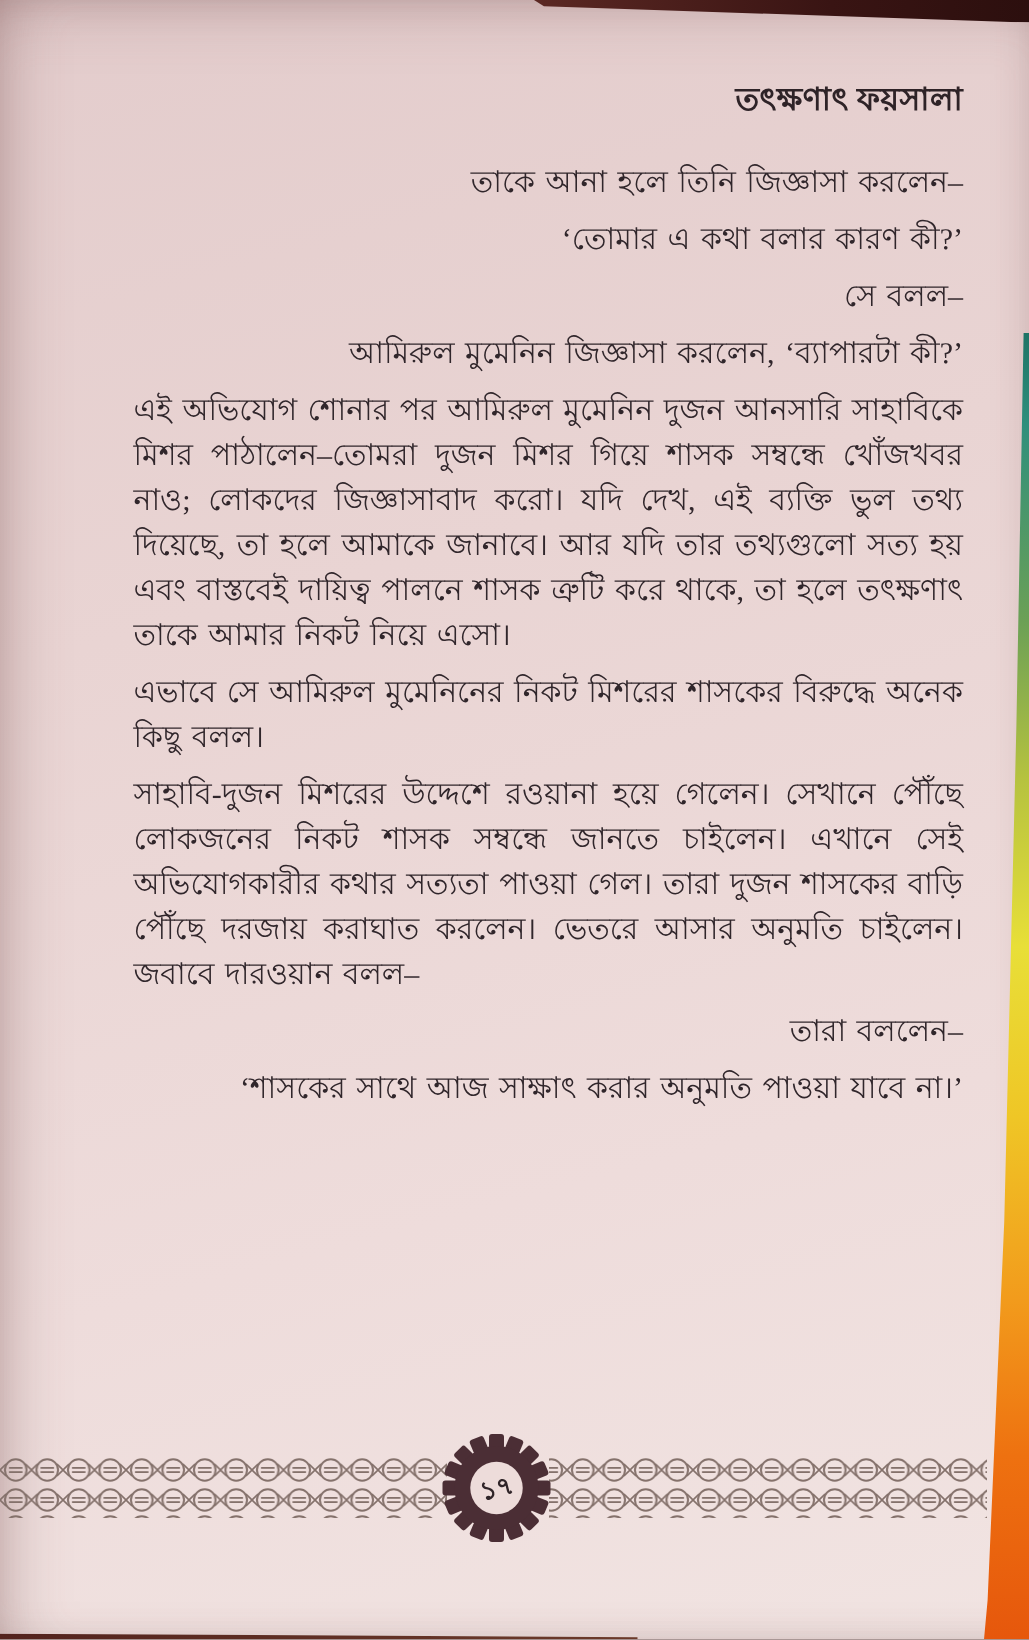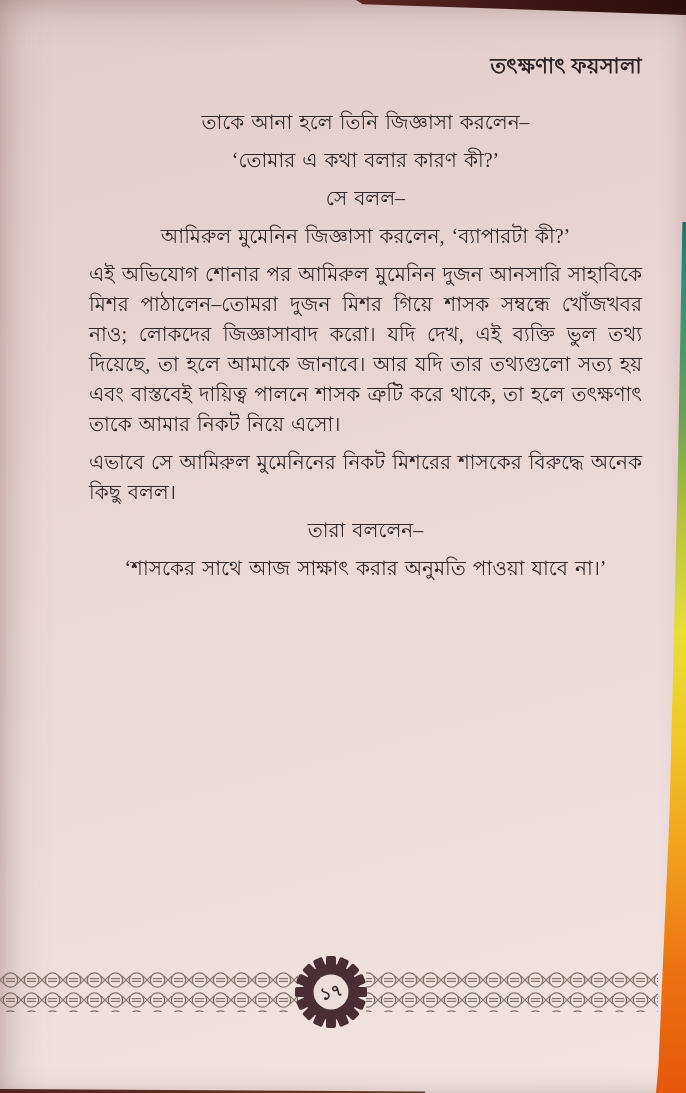--- a/index.html
+++ b/index.html
@@ -54,21 +54,21 @@
     margin-bottom: 22px;
     color: #2e2327;
   }
   .body-text p {
     font-size: 20px;
     line-height: 30px;
     text-align: justify;
     margin-bottom: 8px;
     word-spacing: 2px;
   }
-  .body-text p.short { text-align: center; }
+  .body-text p.short { text-align: right; }
   
   .footer-band {
     position: absolute;
     left: 0; top: 952px;
     width: 686px; height: 92px;
   }
 </style>
 </head>
 <body>
 
@@ -80,20 +80,21 @@
 
   <div class="content">
     <div class="running-header">তৎক্ষণাৎ ফয়সালা</div>
     <div class="body-text">
       <p class="short">তাকে আনা হলে তিনি জিজ্ঞাসা করলেন–</p>
       <p class="short">‘তোমার এ কথা বলার কারণ কী?’</p>
       <p class="short">সে বলল–</p>
       <p class="short">আমিরুল মুমেনিন জিজ্ঞাসা করলেন, ‘ব্যাপারটা কী?’</p>
       <p>এই অভিযোগ শোনার পর আমিরুল মুমেনিন দুজন আনসারি সাহাবিকে মিশর পাঠালেন–তোমরা দুজন মিশর গিয়ে শাসক সম্বন্ধে খোঁজখবর নাও; লোকদের জিজ্ঞাসাবাদ করো। যদি দেখ, এই ব্যক্তি ভুল তথ্য দিয়েছে, তা হলে আমাকে জানাবে। আর যদি তার তথ্যগুলো সত্য হয় এবং বাস্তবেই দায়িত্ব পালনে শাসক ত্রুটি করে থাকে, তা হলে তৎক্ষণাৎ তাকে আমার নিকট নিয়ে এসো।</p>
       <p>এভাবে সে আমিরুল মুমেনিনের নিকট মিশরের শাসকের বিরুদ্ধে অনেক কিছু বলল।</p>
+      <p>সাহাবি-দুজন মিশরের উদ্দেশে রওয়ানা হয়ে গেলেন। সেখানে পৌঁছে লোকজনের নিকট শাসক সম্বন্ধে জানতে চাইলেন। এখানে সেই অভিযোগকারীর কথার সত্যতা পাওয়া গেল। তারা দুজন শাসকের বাড়ি পৌঁছে দরজায় করাঘাত করলেন। ভেতরে আসার অনুমতি চাইলেন। জবাবে দারওয়ান বলল–</p>
       <p class="short">তারা বললেন–</p>
       <p class="short">‘শাসকের সাথে আজ সাক্ষাৎ করার অনুমতি পাওয়া যাবে না।’</p>
     </div>
   </div>
 
   <svg class="footer-band" viewBox="0 0 686 92" xmlns="http://www.w3.org/2000/svg">
     <defs>
       <pattern id="lattice" x="0" y="0" width="21" height="38" patternUnits="userSpaceOnUse">
         <circle cx="10.5" cy="10" r="7.2" fill="none" stroke="#84716b" stroke-width="1.3"></circle>
         <circle cx="10.5" cy="28" r="7.2" fill="none" stroke="#84716b" stroke-width="1.3"></circle>

